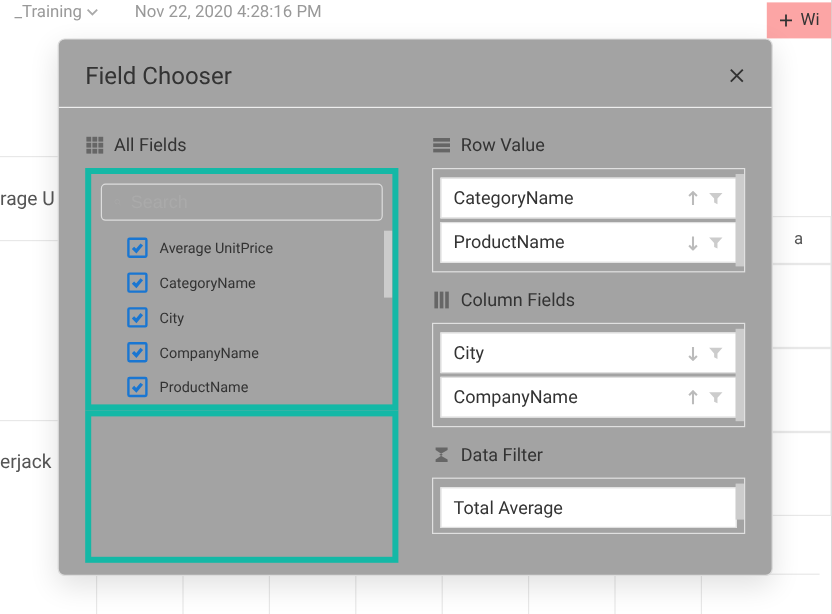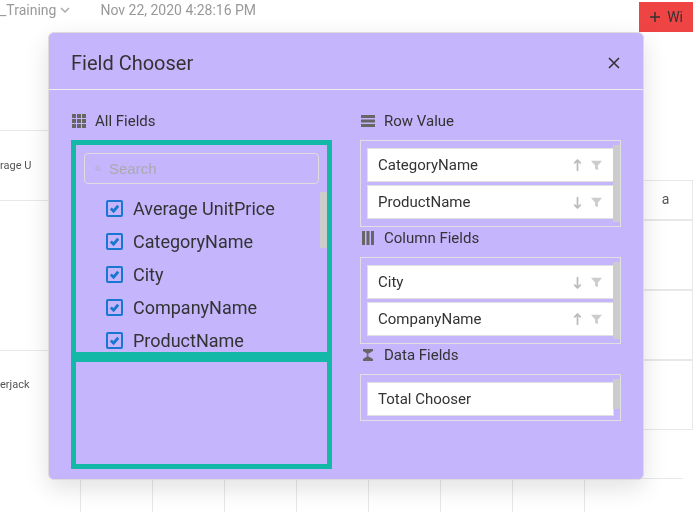--- a/index.html
+++ b/index.html
@@ -16,51 +16,51 @@
     .bg-header {
       position: absolute;
       top: 0; left: 0; right: 0;
       height: 32px;
       display: flex;
       align-items: flex-start;
       padding-top: 2px;
       color: #999;
       font-size: 14px;
     }
-    .bg-header .training { margin-left: 0; padding-left: 0; display:flex; align-items:center; gap:4px;}
+    .bg-header .training { margin-left: 0; padding-left: 12px; display:flex; align-items:center; gap:4px;}
     .bg-header .ts { margin-left: 30px; text-align: right; }
     .bg-header .btn-widget {
       margin-left: auto; margin-right: 0;
-      background: #ef4444; color:#333;
+      background: #fca5a5; color:#333;
       height: 30px; display:flex; align-items:center;
       padding: 0 10px 0 10px; font-size:14px; font-weight:400;
       gap:6px;
     }
     .bg-table-left {
       position: absolute;
       top: 70px; left: 0; width: 55px;
-      color:#555; font-size:11px;
+      color:#555; font-size:16px;
     }
     .bg-row { height: 70px; display:flex; align-items:center; border-top:1px solid #e8e8e8;}
     .bg-row2 { height:90px; }
     .bg-table-right {
       position: absolute;
       top: 180px; right:0; width:55px;
       color:#555; font-size:14px;
     }
     .bg-cell { border:1px solid #e8e8e8; padding:10px 5px; text-align:center;}
     
     .overlay {
       position:absolute; inset:0;
     }
     .modal {
       position:absolute;
       top: 32px; left: 48px;
       width: 596px; height: 448px;
-      background:#c4b5fd;
+      background:#a3a3a3;
       border:1px solid #dcdcdc;
       border-radius:6px;
       box-shadow: 0 8px 24px rgba(0,0,0,0.12);
       display:flex; flex-direction:column;
     }
     .modal-header {
       padding: 18px 22px 14px 22px;
       display:flex; align-items:center;
       border-bottom:1px solid #eee;
     }
@@ -89,21 +89,21 @@
     }
     .search input {
       border:none; outline:none; flex:1; font-size:15px;
       color:#333; background:transparent;
     }
     .search input::placeholder { color:#aaa;}
     .field-list { max-height:160px; overflow:hidden; position:relative;}
     .field-row {
       display:flex; align-items:center; gap:10px;
       padding:6px 10px 6px 30px;
-      font-size:18px; color:#333;
+      font-size:12px; color:#333;
     }
     .checkbox {
       width:17px; height:17px; border:2px solid #1976d2; border-radius:2px;
       display:flex; align-items:center; justify-content:center;
       flex-shrink:0;
     }
     .checkbox svg { width:11px; height:11px; stroke:#1976d2; stroke-width:3; fill:none;}
     .scroll-thumb {
       position:absolute; right:0; top:0; width:7px; height:56px;
       background:#ccc;
@@ -119,21 +119,21 @@
       padding:7px 10px; margin:3px 0;
       font-size:15px; color:#333;
     }
     .field-item .label { flex:1;}
     .field-item .actions { display:flex; gap:6px; align-items:center; color:#bbb;}
     .sort-arrow svg, .funnel svg { width:13px; height:13px;}
     .funnel { color:#ccc;}
     .vscroll {
       position:absolute; right:0; top:4px; bottom:4px; width:7px; background:#ccc;
     }
-    .mt { margin-top:2px;}
+    .mt { margin-top:14px;}
     
     svg { display:block;}
     
     .bg-grid {
       position:absolute; left:80px; bottom:0; right:10px; height:34px;
       border-top:1px solid #e8e8e8;
       display:flex;
     }
     .bg-grid div { border-left:1px solid #e8e8e8; flex:0 0 72px; height:100%;}
     .chev-down { width:10px;height:10px;}
@@ -360,24 +360,24 @@
           </div>
           <div class="vscroll"></div>
         </div>
 
         <div class="section-title mt">
           <span class="ico">
             <svg viewBox="0 0 16 16">
                 <path d="M3 2 H13 L13 4 L6 8 L13 12 L13 14 H3 L3 12 L9 8 L3 4 Z" fill="#666"></path>
               </svg>
           </span>
-          <span>Data Fields</span>
+          <span>Data Filter</span>
         </div>
         <div class="field-panel">
           <div class="field-item" style="margin-bottom:0;">
-            <span class="label">Total Chooser</span>
+            <span class="label">Total Average</span>
           </div>
           <div class="vscroll" style="bottom:auto; height:30px;"></div>
         </div>
       </div>
     </div>
   </div>
 </div>
 
 </body></html>

